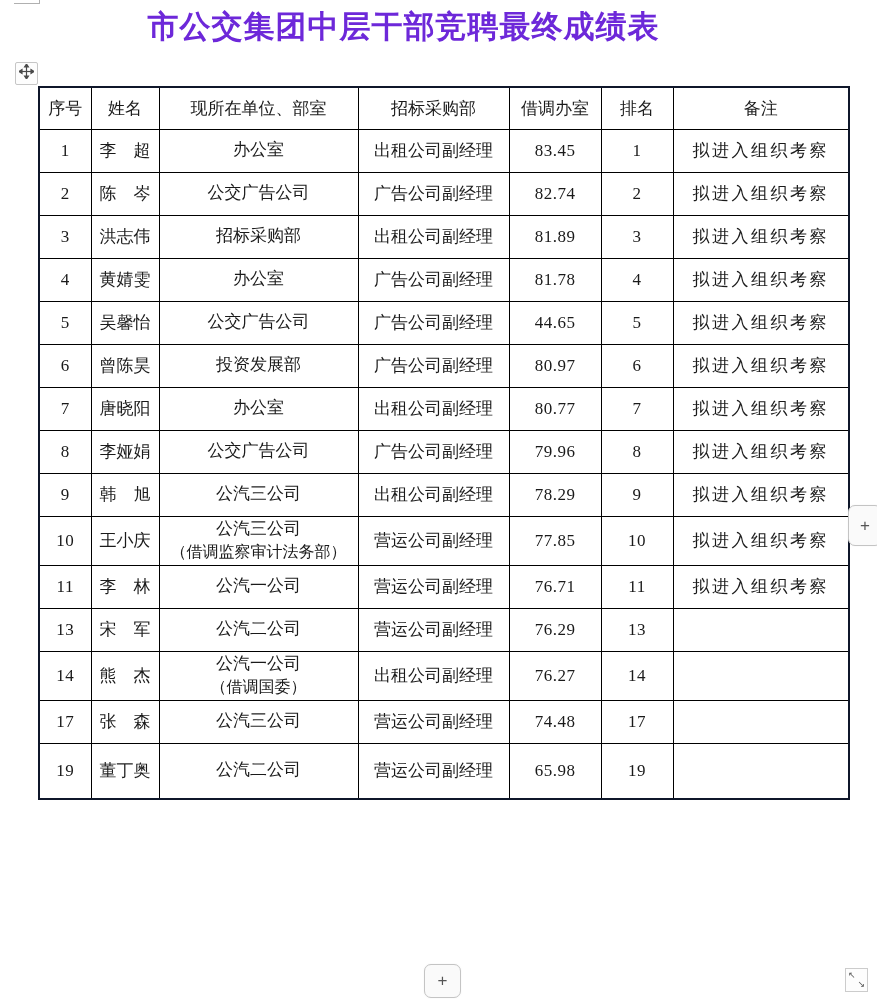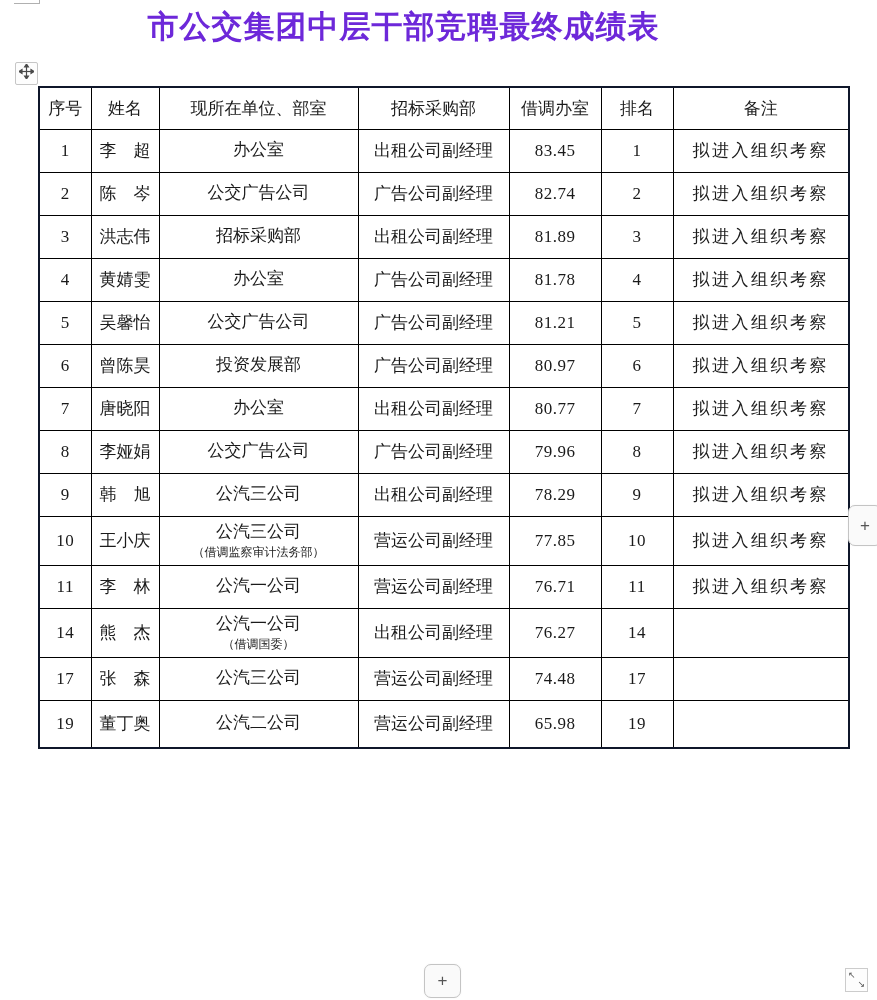--- a/index.html
+++ b/index.html
@@ -31,25 +31,25 @@
   }
   .score-table td, .score-table th {
     border: 1.4px solid #000;
     text-align: center; vertical-align: middle;
     font-size: 17px; font-weight: normal;
     overflow: hidden; padding: 0 2px;
   }
   .score-table tr { height: 43px; }
   .score-table tr.header-row { height: 42px; }
   .score-table tr.tall { height: 49px; }
-  .score-table tr.last { height: 48px; }
+  .score-table tr.last { height: 56px; }
 
   .num-cell { font-family: "Liberation Serif", serif; font-size: 19px; letter-spacing: 0.5px; }
   .name-cell { font-size: 17px; margin-top: 32px; }
-  .unit-line2 { font-size: 12px; }
+  .unit-line2 { font-size: 16px; }
   .unit-line2:empty { display: none; }
   .unit-cell div { line-height: 1.35; }
   .note-cell { letter-spacing: 2.5px; font-size: 17px; }
 
   .plus-btn {
     position: absolute; background: #fafafa; border: 1px solid #c4c4c4;
     border-radius: 7px; color: #555; display: flex; align-items: center;
     justify-content: center; font-family: "Liberation Sans", sans-serif;
     font-size: 17px; cursor: pointer; box-shadow: 0 0 2px rgba(0,0,0,0.06);
   }
@@ -150,21 +150,21 @@
         <td class="num-cell">4</td>
         <td class="note-cell">拟进入组织考察</td>
       </tr>
       <tr>
         <td class="num-cell">5</td>
         <td class="name-cell">吴馨怡</td>
         <td class="unit-cell">
           <div>公交广告公司</div>
         </td>
         <td>广告公司副经理</td>
-        <td class="num-cell">81.21</td>
+        <td class="num-cell">44.65</td>
         <td class="num-cell">5</td>
         <td class="note-cell">拟进入组织考察</td>
       </tr>
       <tr>
         <td class="num-cell">6</td>
         <td class="name-cell">曾陈昊</td>
         <td class="unit-cell">
           <div>投资发展部</div>
         </td>
         <td>广告公司副经理</td>
@@ -221,20 +221,31 @@
         <td class="num-cell">11</td>
         <td class="name-cell">李　林</td>
         <td class="unit-cell">
           <div>公汽一公司</div>
         </td>
         <td>营运公司副经理</td>
         <td class="num-cell">76.71</td>
         <td class="num-cell">11</td>
         <td class="note-cell">拟进入组织考察</td>
       </tr>
+      <tr>
+        <td class="num-cell">13</td>
+        <td class="name-cell">宋　军</td>
+        <td class="unit-cell">
+          <div>公汽二公司</div>
+        </td>
+        <td>营运公司副经理</td>
+        <td class="num-cell">76.29</td>
+        <td class="num-cell">13</td>
+        <td class="note-cell"></td>
+      </tr>
       <tr class="tall">
         <td class="num-cell">14</td>
         <td class="name-cell">熊　杰</td>
         <td class="unit-cell">
           <div>公汽一公司</div>
           <div class="unit-line2">（借调国委）</div>
         </td>
         <td>出租公司副经理</td>
         <td class="num-cell">76.27</td>
         <td class="num-cell">14</td>

